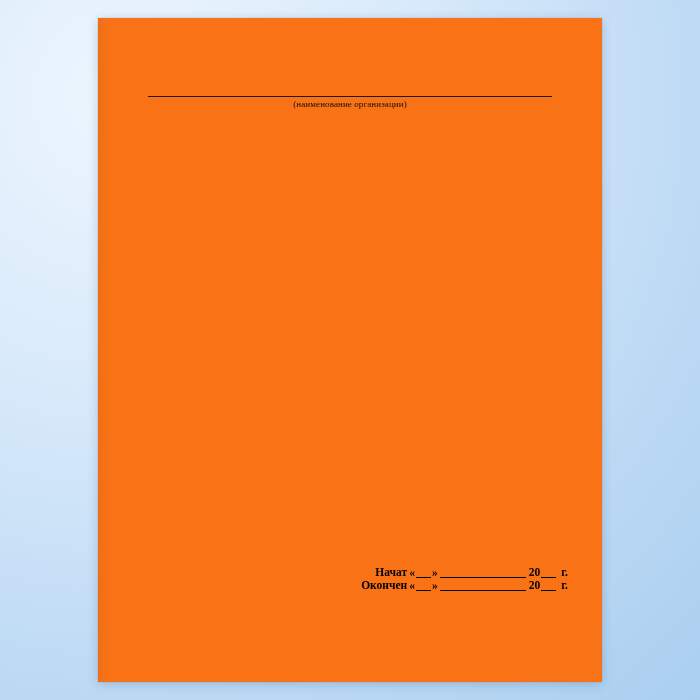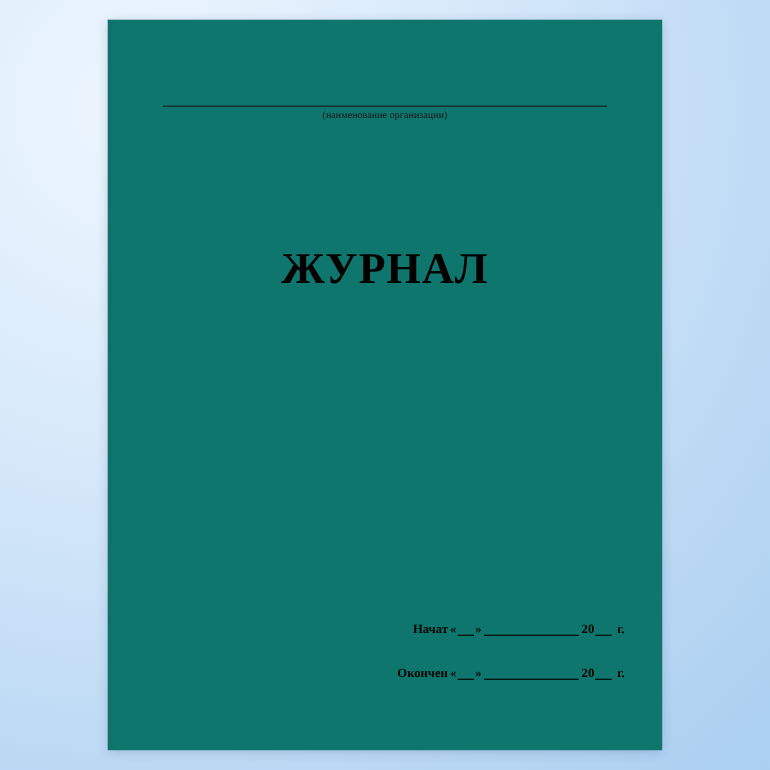--- a/index.html
+++ b/index.html
@@ -26,21 +26,21 @@
     top: 0;
     width: 700px;
     height: 700px;
   }
   .cover {
     position: absolute;
     left: 98px;
     top: 18px;
     width: 504px;
     height: 664px;
-    background: #0f766e;
+    background: #f97316;
     box-shadow: 0 2px 10px rgba(40, 70, 110, 0.22),
                 0 0 1px rgba(40, 70, 110, 0.35);
   }
   
   .cover::before {
     content: "";
     position: absolute;
     left: 0;
     top: 0;
     bottom: 0;
@@ -96,21 +96,21 @@
     top: 548px;
     width: 220px;
     font-size: 11.5px;
     font-weight: bold;
     color: #000;
   }
   .date-row {
     display: flex;
     align-items: flex-end;
     justify-content: flex-end;
-    margin-bottom: 28px;
+    margin-bottom: 1px;
     white-space: nowrap;
   }
   .date-label {
     margin-right: 2px;
   }
   .date-quote {
     letter-spacing: 0;
   }
   .date-line {
     display: inline-block;
@@ -140,21 +140,20 @@
 
 <div class="page-wrap">
   <div class="cover">
 
     <div class="org-block">
       <div class="org-rule"></div>
       <div class="org-caption">(наименование организации)</div>
     </div>
 
     <div class="title-block">
-      <div class="title-main">ЖУРНАЛ</div>
     </div>
 
     <div class="dates-block">
       <div class="date-row">
         <span class="date-label">Начат</span>
         <span class="date-quote">«</span>
         <span class="date-short-line"></span>
         <span class="date-quote">»</span>
         <span class="date-line"></span>
         <span class="date-year">20</span>

